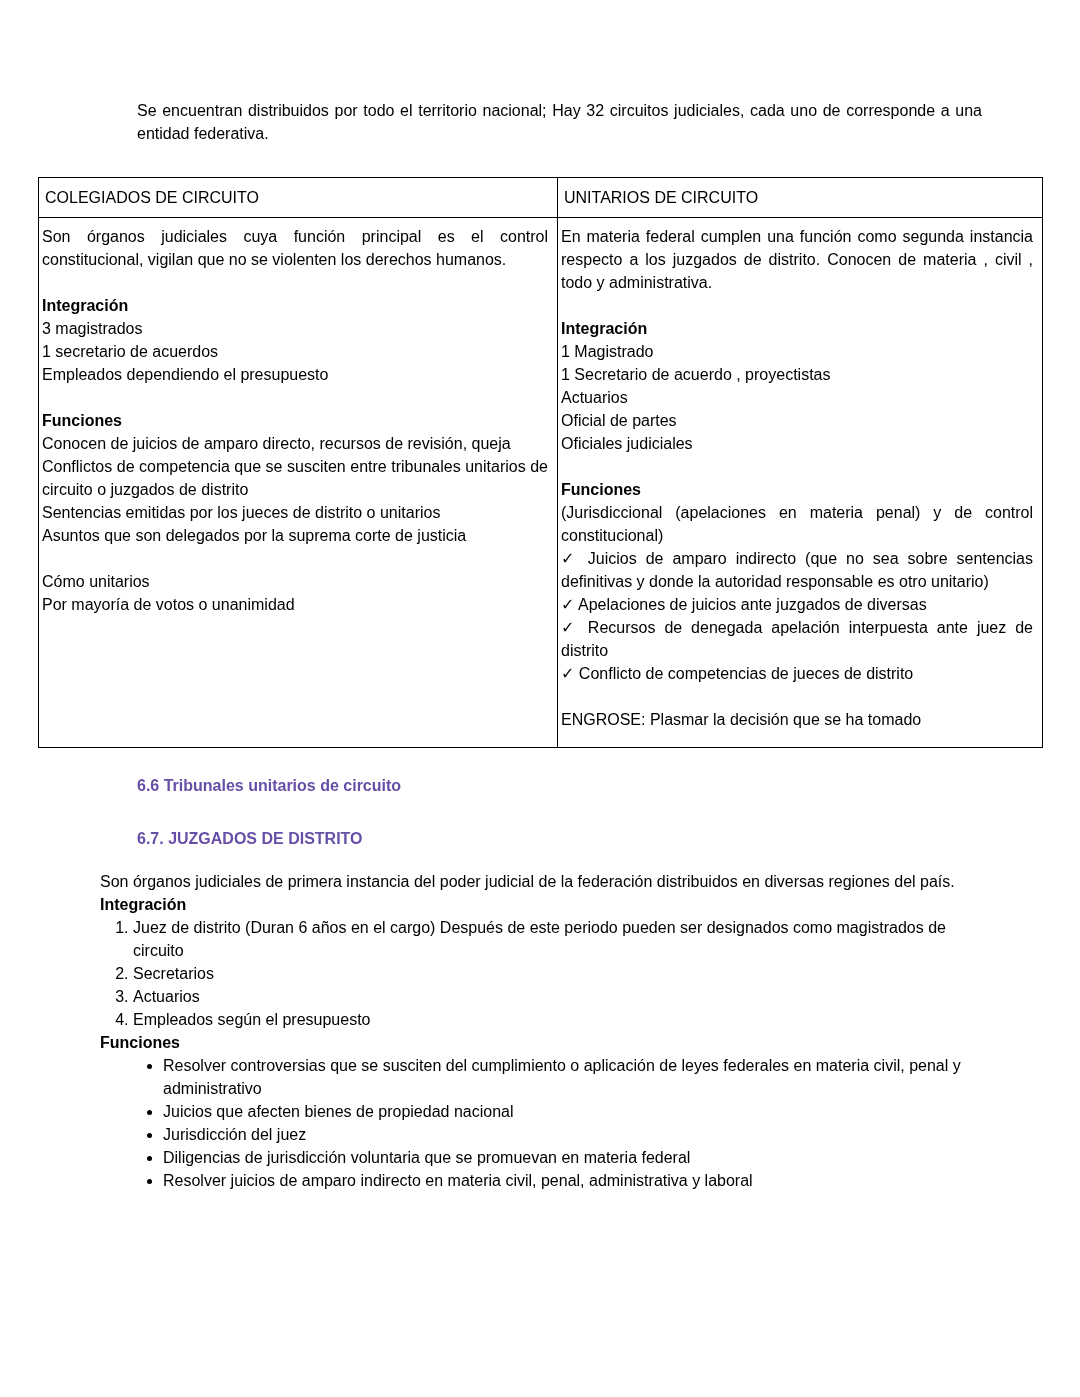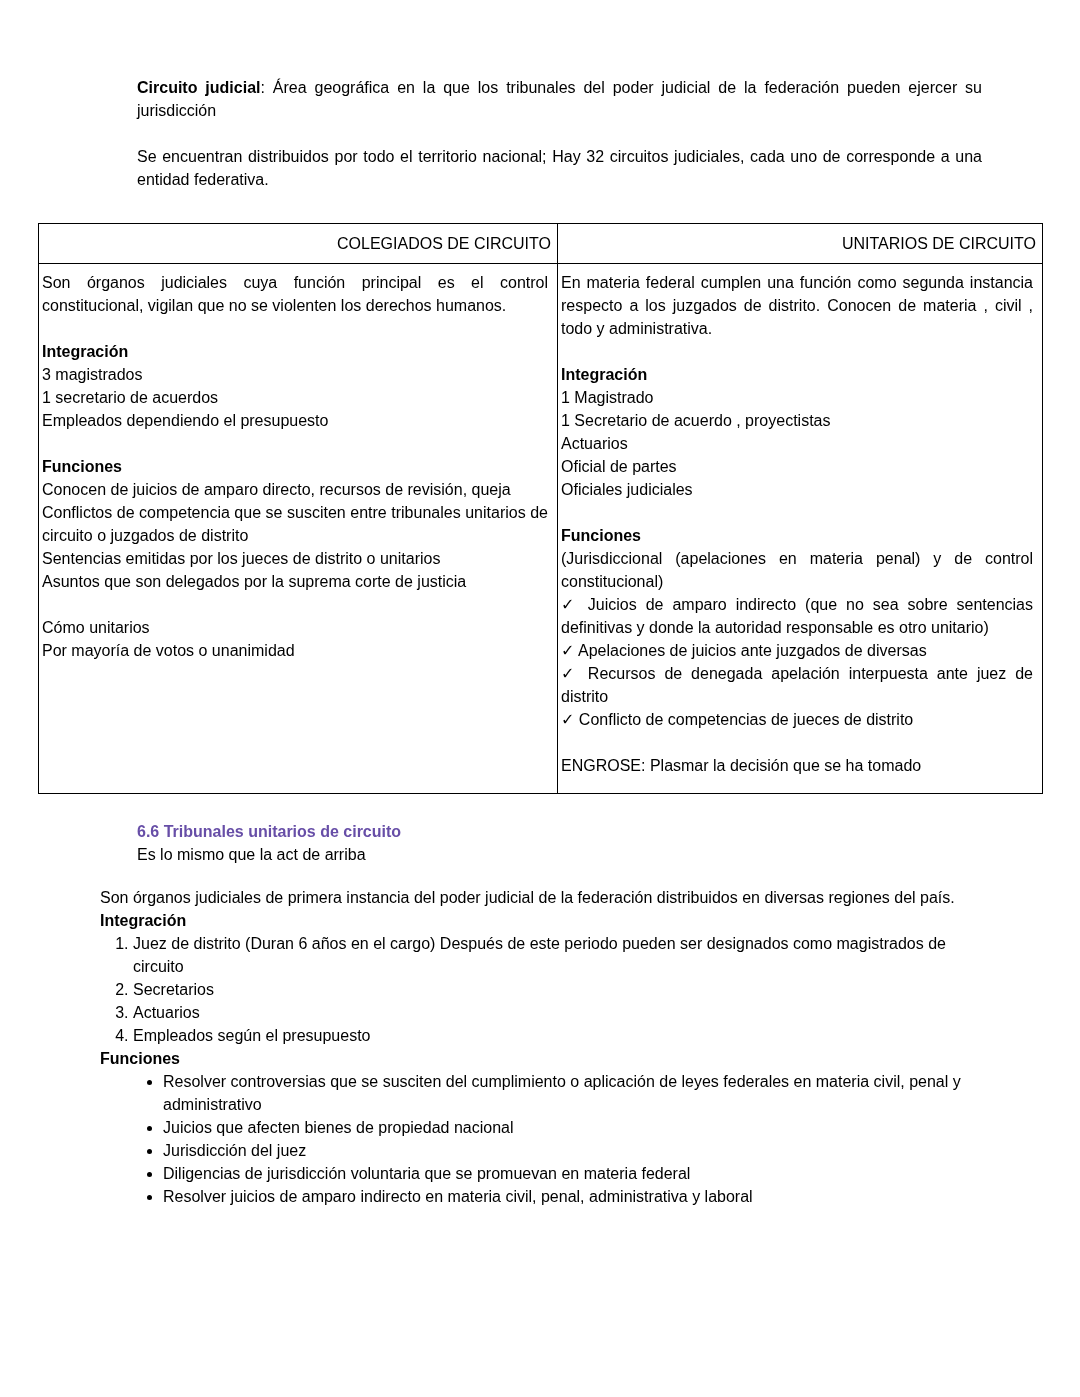--- a/index.html
+++ b/index.html
@@ -28,21 +28,21 @@
   }
   table.circuit-table col.left-col { width: 519px; }
   table.circuit-table col.right-col { width: 485px; }
   table.circuit-table th,
   table.circuit-table td {
     border: 1.5px solid #000000;
     vertical-align: top;
   }
   table.circuit-table th {
     font-weight: normal;
-    text-align: right;
+    text-align: left;
     padding: 8px 6px;
   }
   table.circuit-table td {
     padding: 7px 9px 16px 3px;
   }
 
   .purple-heading {
     color: var(--heading-purple, #674ea7);
     font-weight: bold;
     margin-left: 99px;
@@ -61,21 +61,20 @@
     list-style: disc;
     list-style-position: outside;
     padding-left: 63px;
   }
 </style>
 </head>
 <body>
 
 <div class="page">
 
-  <p class="indent1 justify"><strong>Circuito judicial</strong><span>: Área geográfica en la que los tribunales del poder judicial de la federación pueden ejercer su jurisdicción</span></p>
 
   <p class="indent1 justify gap-top">Se encuentran distribuidos por todo el territorio nacional; Hay 32 circuitos judiciales, cada uno de corresponde a una entidad federativa.</p>
 
   <table class="circuit-table">
     <colgroup>
       <col class="left-col">
       <col class="right-col">
     </colgroup>
     <thead>
       <tr>
@@ -121,22 +120,22 @@
           <p class="justify">✓ Recursos de denegada apelación interpuesta ante juez de distrito</p>
           <p class="justify">✓ Conflicto de competencias de jueces de distrito</p>
 
           <p class="gap-top">ENGROSE: Plasmar la decisión que se ha tomado</p>
         </td>
       </tr>
     </tbody>
   </table>
 
   <p class="purple-heading after-table">6.6 Tribunales unitarios de circuito</p>
-  <p class="sec66-body">Es lo mismo que la act de arriba</p>
 
+  <p class="purple-heading sec67-title">6.7. JUZGADOS DE DISTRITO</p>
 
   <div class="sec67">
     <p>Son órganos judiciales de primera instancia del poder judicial de la federación distribuidos en diversas regiones del país.</p>
 
     <p class="bold">Integración</p>
     <ol>
       <li>Juez de distrito (Duran 6 años en el cargo) Después de este periodo pueden ser designados como magistrados de circuito</li>
       <li>Secretarios</li>
       <li>Actuarios</li>
       <li>Empleados según el presupuesto</li>

